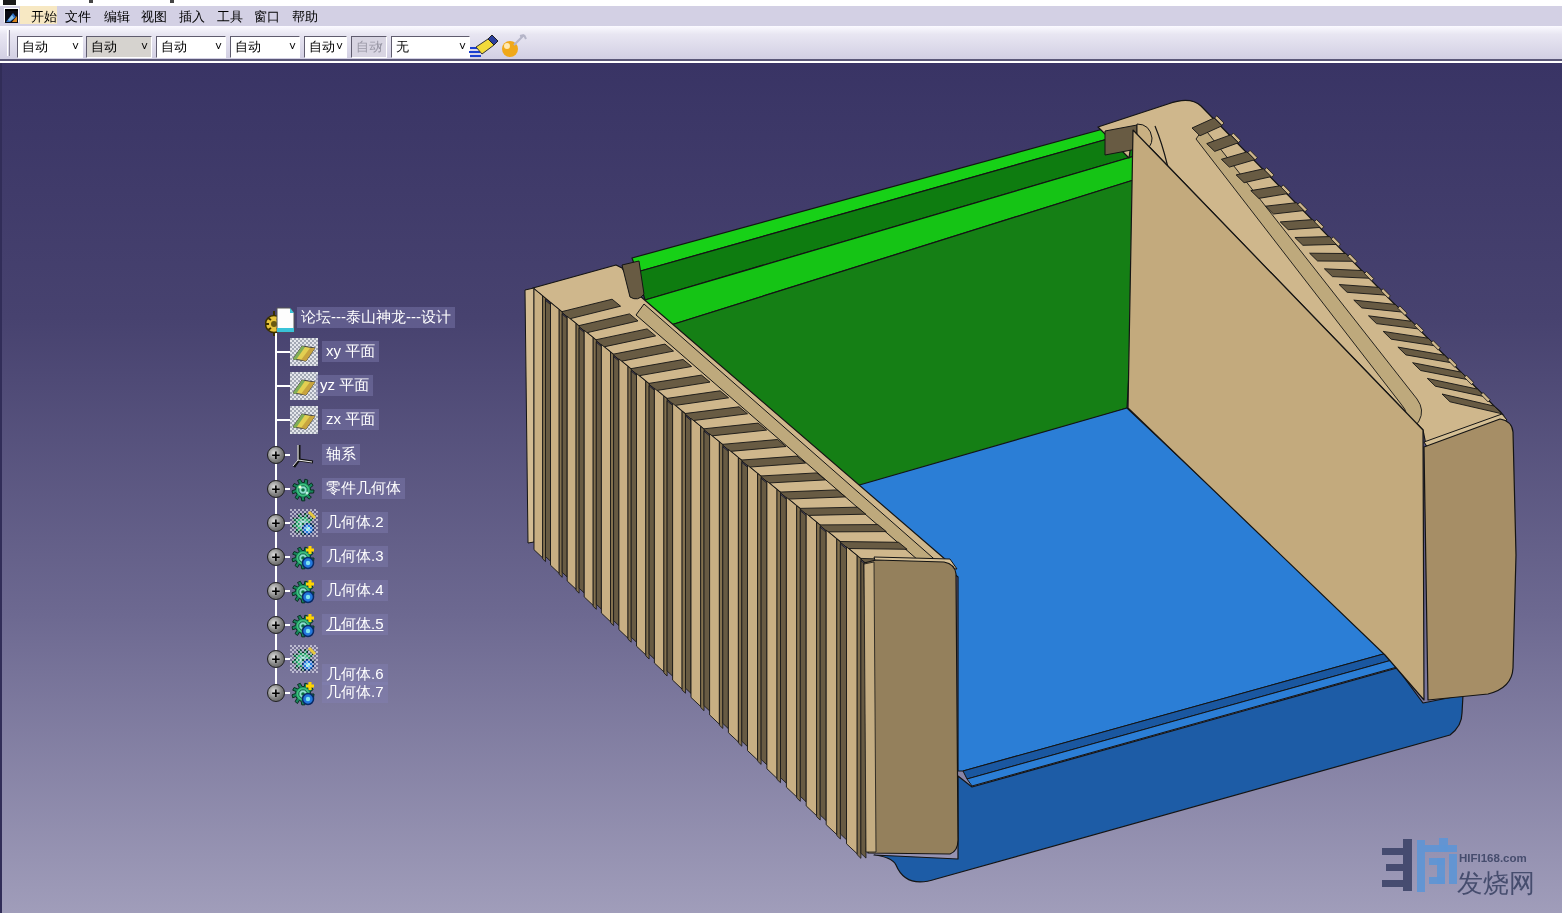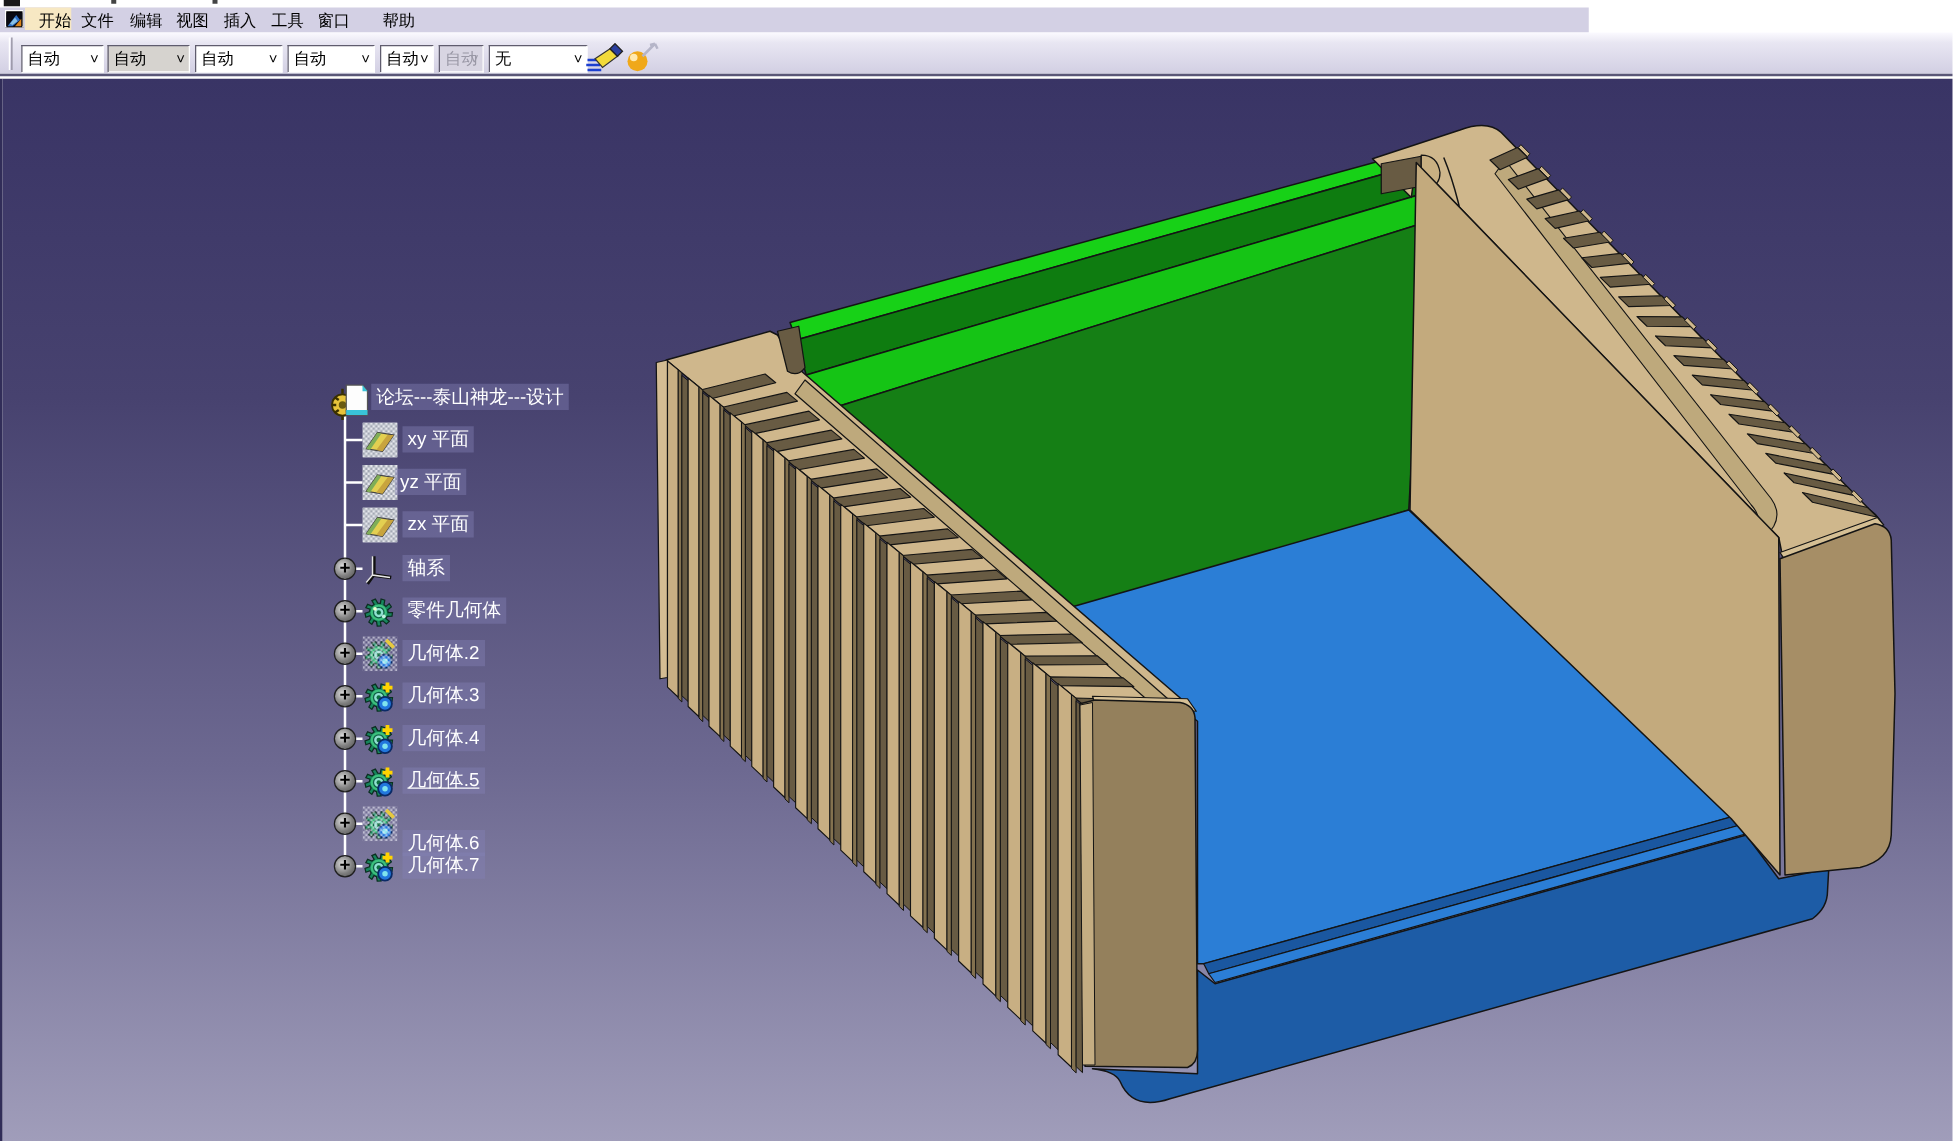--- a/index.html
+++ b/index.html
@@ -1,18 +1,18 @@
 <!DOCTYPE html>
 <html><head><meta charset="utf-8">
 <style>
 *{margin:0;padding:0;box-sizing:border-box;}
 body{width:1562px;height:913px;overflow:hidden;font-family:"Liberation Sans",sans-serif;}
 #page{position:relative;width:1562px;height:913px;}
 #topstrip{position:absolute;left:0;top:0;width:1562px;height:6px;background:#fff;}
-#menubar{position:absolute;left:0;top:6px;width:1271px;height:20px;background:#d3d0e4;}
+#menubar{position:absolute;left:0;top:6px;width:1562px;height:20px;background:#d3d0e4;}
 .mitem{display:inline-block;font-size:13px;color:#000;padding:2px 7px;height:20px;line-height:16px;}
 #toolbar{position:absolute;left:0;top:26px;width:1562px;height:35px;background:linear-gradient(#fbfaff 0%,#e8e6f2 25%,#d2cfe3 100%);border-bottom:2px solid #5a5778;}
 .cbo{position:absolute;top:10px;height:22px;border:1px solid #8a8796;border-top-color:#5f5c6e;border-left-color:#5f5c6e;border-bottom-color:#fff;border-right-color:#fff;font-size:13px;line-height:20px;padding-left:4px;}
 .arr{position:absolute;right:3px;top:0px;font-size:12px;}
 #viewport{position:absolute;left:0;top:63px;width:1562px;height:850px;background:linear-gradient(#393465 0%,#47426f 30%,#6d6991 65%,#a09dba 100%);border-left:2px solid #312d58;}
 .trow{position:absolute;color:#fff;font-size:15px;background:rgba(130,128,180,0.42);padding:1px 4px;white-space:nowrap;}
 </style></head>
 <body>
 <div id="page">
 <div id="topstrip">
@@ -30,21 +30,21 @@
         </svg>
   </div>
   <div style="position:absolute;left:20px;top:0;width:37px;height:18px;background:#f7e8c3;"></div>
   <div style="position:absolute;left:24px;top:1px;" class="mitem">开始</div>
   <div style="position:absolute;left:58px;top:1px;" class="mitem">文件</div>
   <div style="position:absolute;left:97px;top:1px;" class="mitem">编辑</div>
   <div style="position:absolute;left:134px;top:1px;" class="mitem">视图</div>
   <div style="position:absolute;left:172px;top:1px;" class="mitem">插入</div>
   <div style="position:absolute;left:210px;top:1px;" class="mitem">工具</div>
   <div style="position:absolute;left:247px;top:1px;" class="mitem">窗口</div>
-  <div style="position:absolute;left:299px;top:1px;" class="mitem">帮助</div>
+  <div style="position:absolute;left:285px;top:1px;" class="mitem">帮助</div>
 </div>
 <div id="toolbar">
   <div style="position:absolute;left:7px;top:4px;width:3px;height:26px;border-left:1px solid #fff;border-right:1px solid #8a8798;"></div>
   <div class="cbo" style="left:17px;width:66px;background:#fff;"><span style="color:#000;">自动</span><span class="arr" style="color:#000;">˅</span></div>
 <div class="cbo" style="left:86px;width:66px;background:#d6d3cf;"><span style="color:#000;">自动</span><span class="arr" style="color:#000;">˅</span></div>
 <div class="cbo" style="left:156px;width:70px;background:#fff;"><span style="color:#000;">自动</span><span class="arr" style="color:#000;">˅</span></div>
 <div class="cbo" style="left:230px;width:70px;background:#fff;"><span style="color:#000;">自动</span><span class="arr" style="color:#000;">˅</span></div>
 <div class="cbo" style="left:304px;width:43px;background:#fff;"><span style="color:#000;">自动</span><span class="arr" style="color:#000;">˅</span></div>
 <div class="cbo" style="left:351px;width:36px;background:#d8d5e2;"><span style="color:#9a98a6;">自动</span><span class="arr" style="color:#9a98a6;">˅</span></div>
 <div class="cbo" style="left:391px;width:79px;background:#fff;"><span style="color:#000;">无</span><span class="arr" style="color:#000;">˅</span></div>
@@ -339,12 +339,32 @@
 <div style="position:absolute;left:290px;top:679px;width:28px;height:28px;"><svg width="28" height="28" viewBox="0 0 28 28">
         <polygon points="24.0,15.0 23.6,18.0 19.8,18.1 18.7,19.8 21.4,22.1 19.1,24.1 16.3,21.7 14.3,22.4 14.9,25.8 11.8,25.9 11.2,22.3 9.2,21.5 7.5,24.5 5.1,22.6 6.9,19.4 5.9,17.6 2.7,18.8 2.0,15.8 5.5,14.5 6.0,12.4 2.7,11.2 4.1,8.5 7.6,9.8 9.3,8.5 7.5,5.5 10.3,4.3 12.2,7.5 14.3,7.6 14.9,4.2 17.8,5.1 17.2,8.8 18.8,10.2 21.4,7.9 23.1,10.5 20.2,12.9 20.5,15.0" fill="#17855c" stroke="#0b2e20" stroke-width="1"></polygon>
         <circle cx="13" cy="15" r="6.5" fill="#3cc07c"></circle>
         <circle cx="13" cy="15" r="4.2" fill="#8fe0d0" stroke="#0f5f46" stroke-width="1"></circle>
         <circle cx="13" cy="15" r="1.8" fill="#0c6e3e"></circle>
         <circle cx="18" cy="20" r="5.5" fill="#2277dd" stroke="#0a2a66" stroke-width="1.5"></circle>
         <circle cx="18" cy="20" r="2.2" fill="#7fe4ee"></circle>
         <path d="M20,3 L20,11 M16,7 L24,7" stroke="#ffd400" stroke-width="3"></path>
       </svg></div>
 <div class="trow" style="left:322px;top:682px;text-align:right;">几何体.7</div>
+<div style="position:absolute;left:1381px;top:836px;width:170px;height:66px;"><svg width="170" height="66" viewBox="0 0 170 66">
+        <g fill="#3a4166" fill-opacity="0.88">
+          <rect x="22" y="3" width="9" height="52"></rect>
+          <rect x="1" y="12" width="21" height="7"></rect>
+          <rect x="5" y="28" width="17" height="7"></rect>
+          <rect x="1" y="44" width="21" height="7"></rect>
+        </g>
+        <g fill="#5e95d5" fill-opacity="0.92">
+          <rect x="36" y="4" width="8" height="52"></rect>
+          <rect x="44" y="9" width="22" height="7"></rect>
+          <rect x="58" y="2" width="9" height="14"></rect>
+          <rect x="63" y="9" width="13" height="7"></rect>
+          <rect x="48" y="22" width="16" height="7"></rect>
+          <rect x="56" y="22" width="8" height="26"></rect>
+          <rect x="48" y="41" width="16" height="7"></rect>
+          <rect x="68" y="18" width="8" height="30"></rect>
+        </g>
+        <text x="78" y="26" font-family="Liberation Sans, sans-serif" font-size="11.5" font-weight="bold" fill="#3d4566" fill-opacity="0.9">HIFI168.com</text>
+        <text x="76" y="56" font-family="Liberation Sans, sans-serif" font-size="26" fill="#3d4566" fill-opacity="0.9">发烧网</text>
+      </svg></div>
 </div>
 </body></html>

